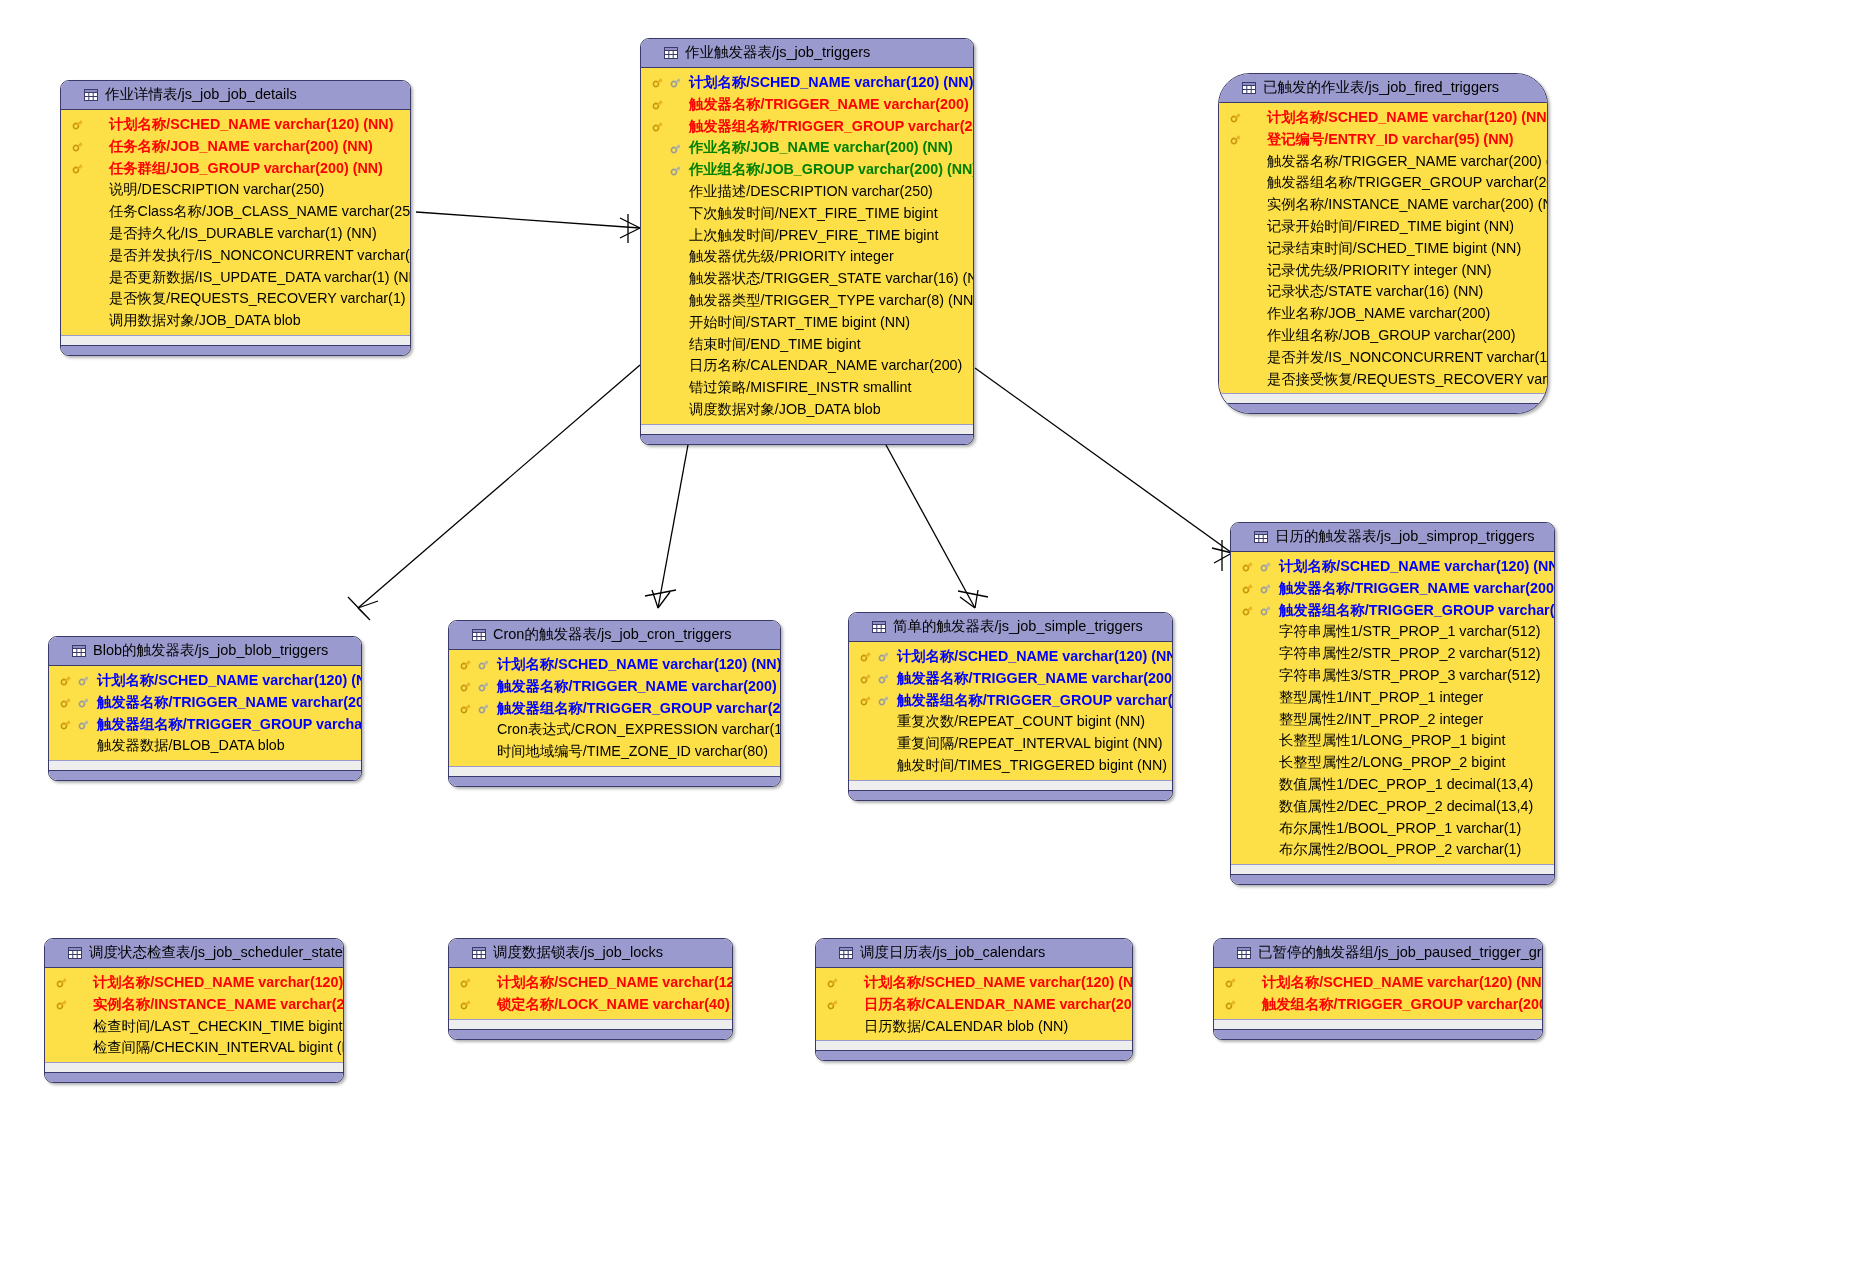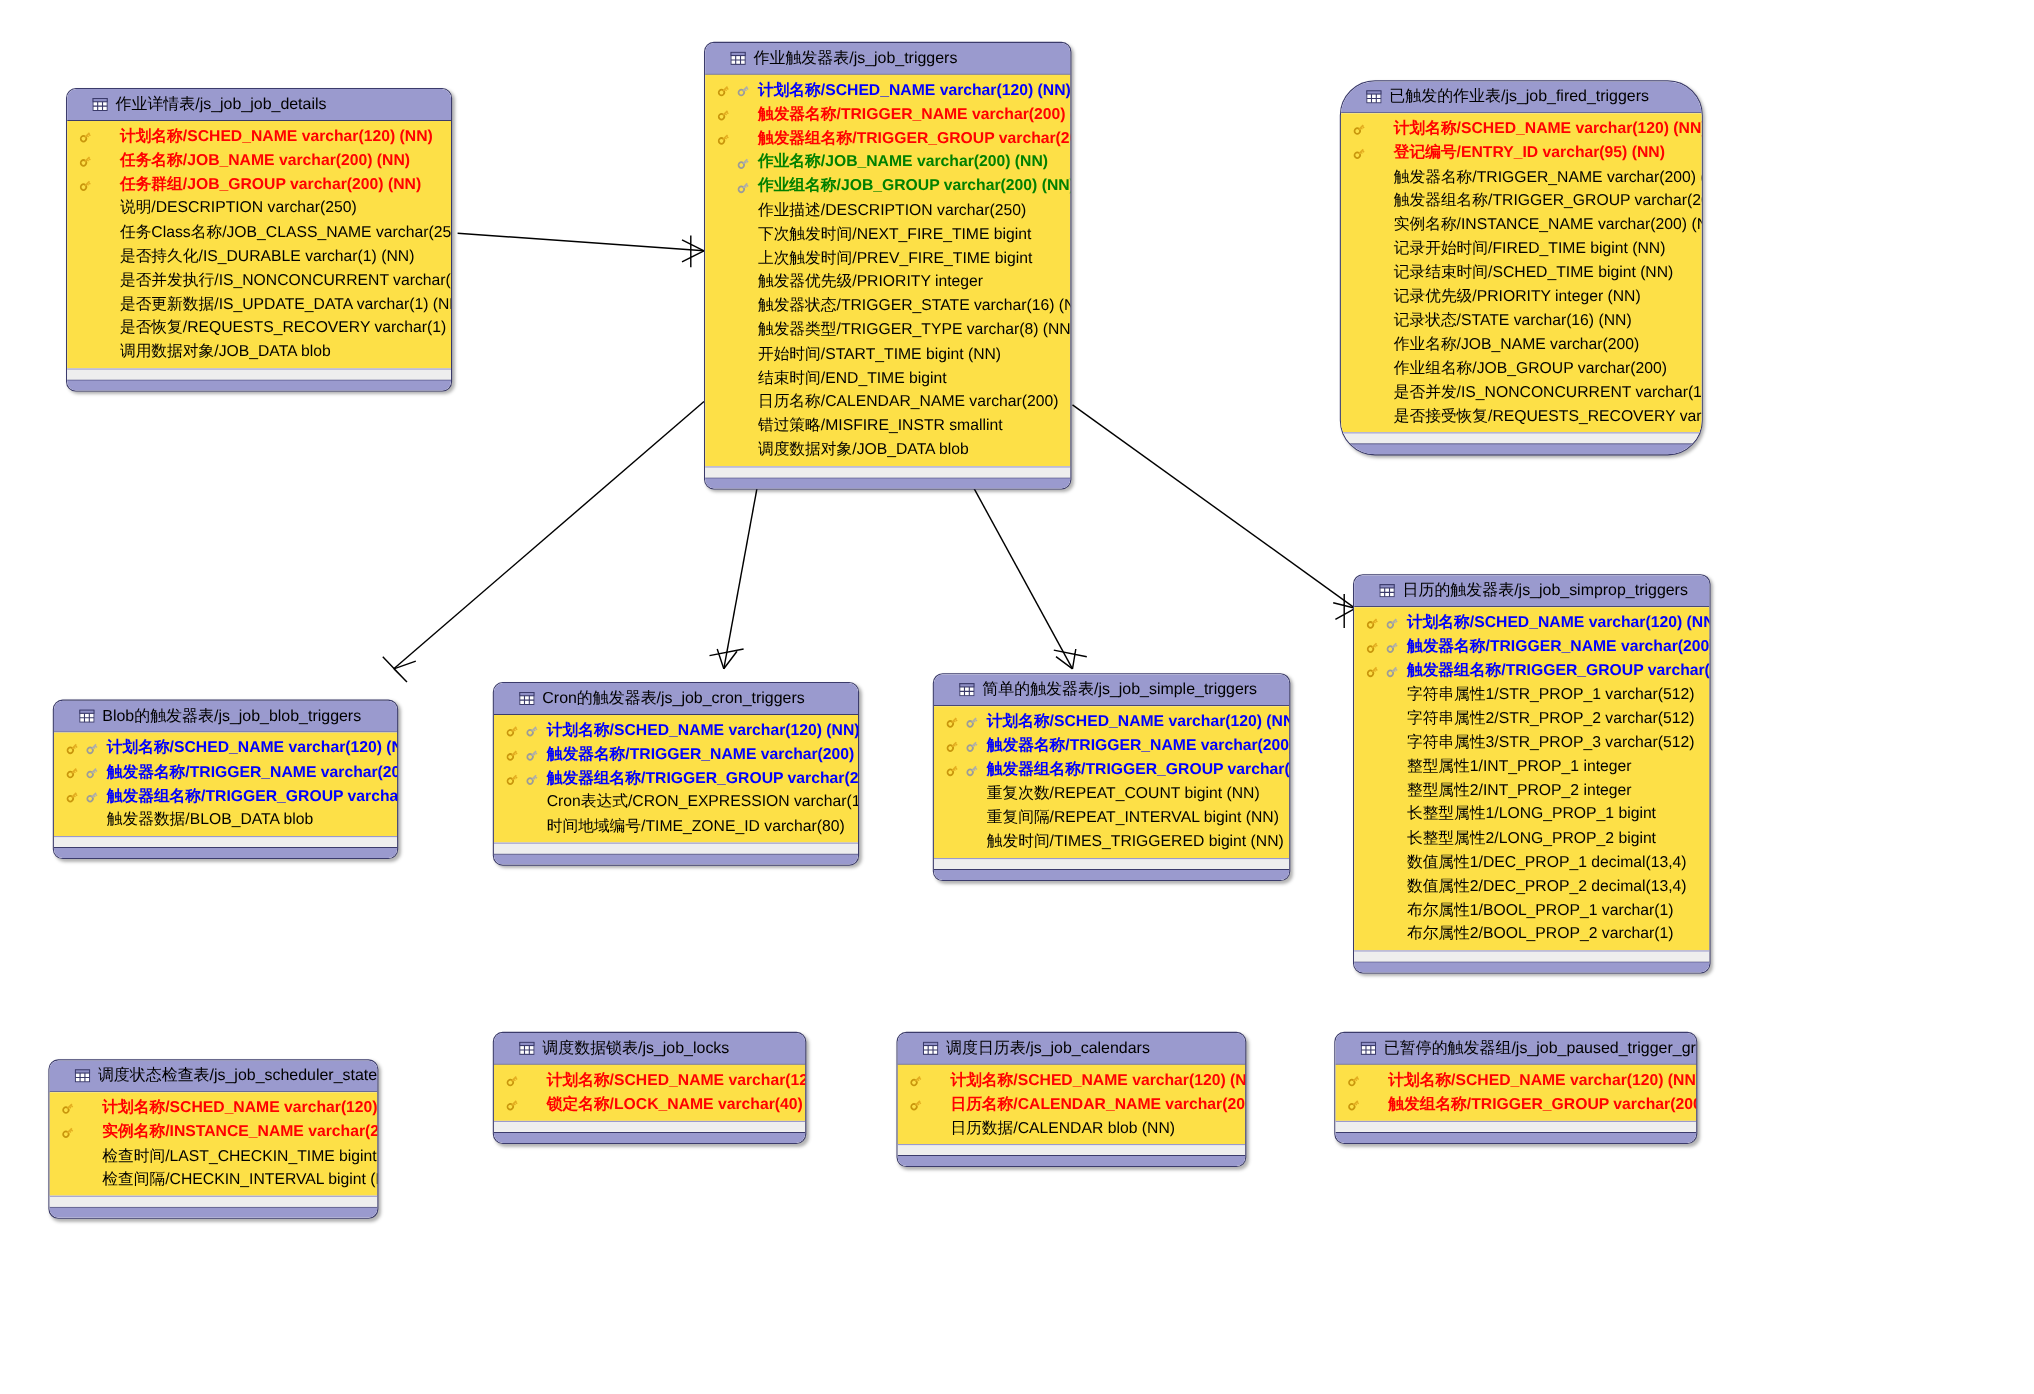--- a/index.html
+++ b/index.html
@@ -861,21 +861,21 @@
         </div>
         <div class="field">
           <span class="keyslot"></span>
           <span class="keyslot2"></span>
           <span class="fname plain">触发时间/TIMES_TRIGGERED bigint (NN)</span>
         </div>
       </div>
       <div class="ent-foot"></div>
       <div class="ent-foot2"></div>
     </div>
-    <div class="entity" style="left: 44px; top: 938px; width: 300px; margin-top: 25px;">
+    <div class="entity" style="left: 44px; top: 938px; width: 300px;">
       <div class="ent-head">
         <span style="display: flex;">
           <svg class="tbl-icon" viewBox="0 0 14 12" aria-hidden="true">
             <rect x="0.5" y="0.5" width="13" height="11" fill="#ffffff" stroke="#3b3b6b"></rect>
             <rect x="0.5" y="0.5" width="13" height="3" fill="#8e8ec4" stroke="#3b3b6b"></rect>
             <line x1="4.8" y1="3.5" x2="4.8" y2="11.5" stroke="#3b3b6b"></line>
             <line x1="9.2" y1="3.5" x2="9.2" y2="11.5" stroke="#3b3b6b"></line>
             <line x1="0.5" y1="7.5" x2="13.5" y2="7.5" stroke="#3b3b6b"></line>
           </svg>
         </span>

